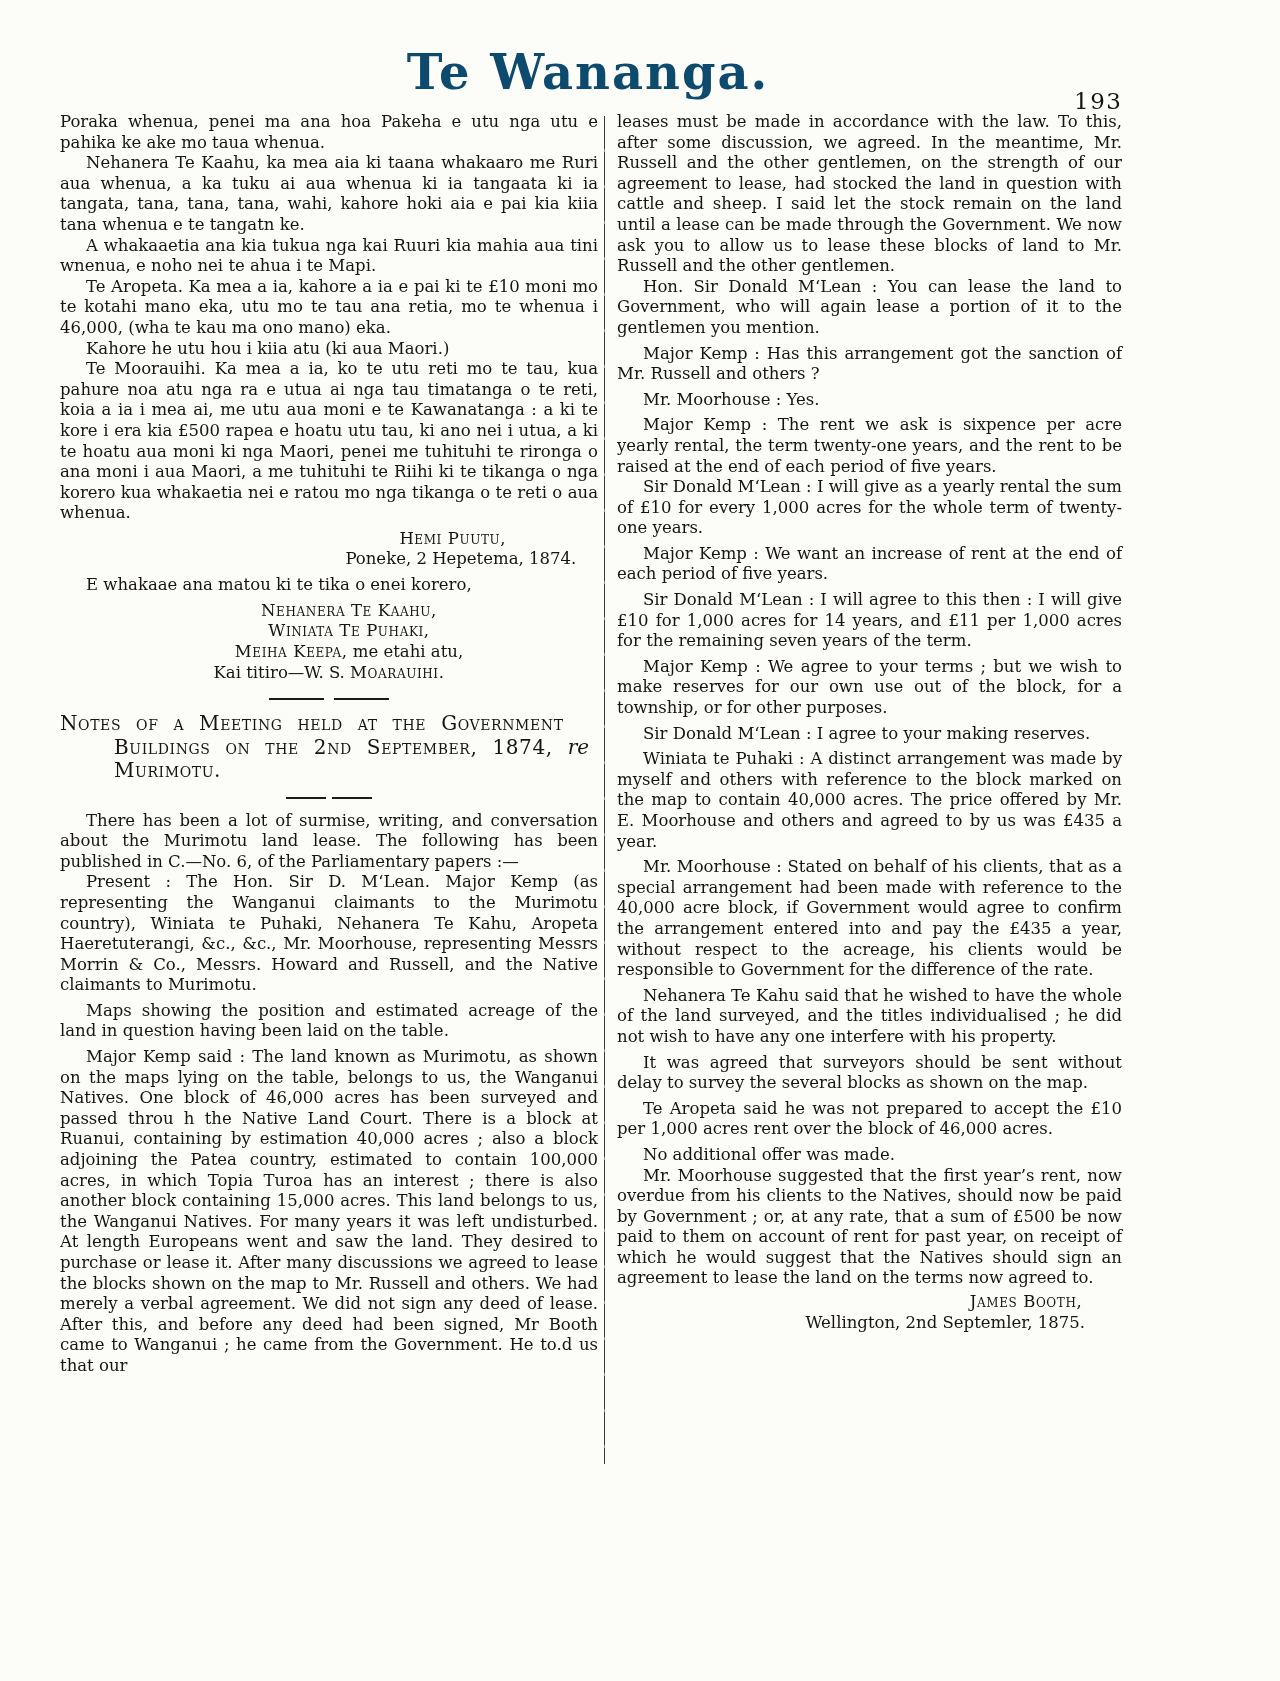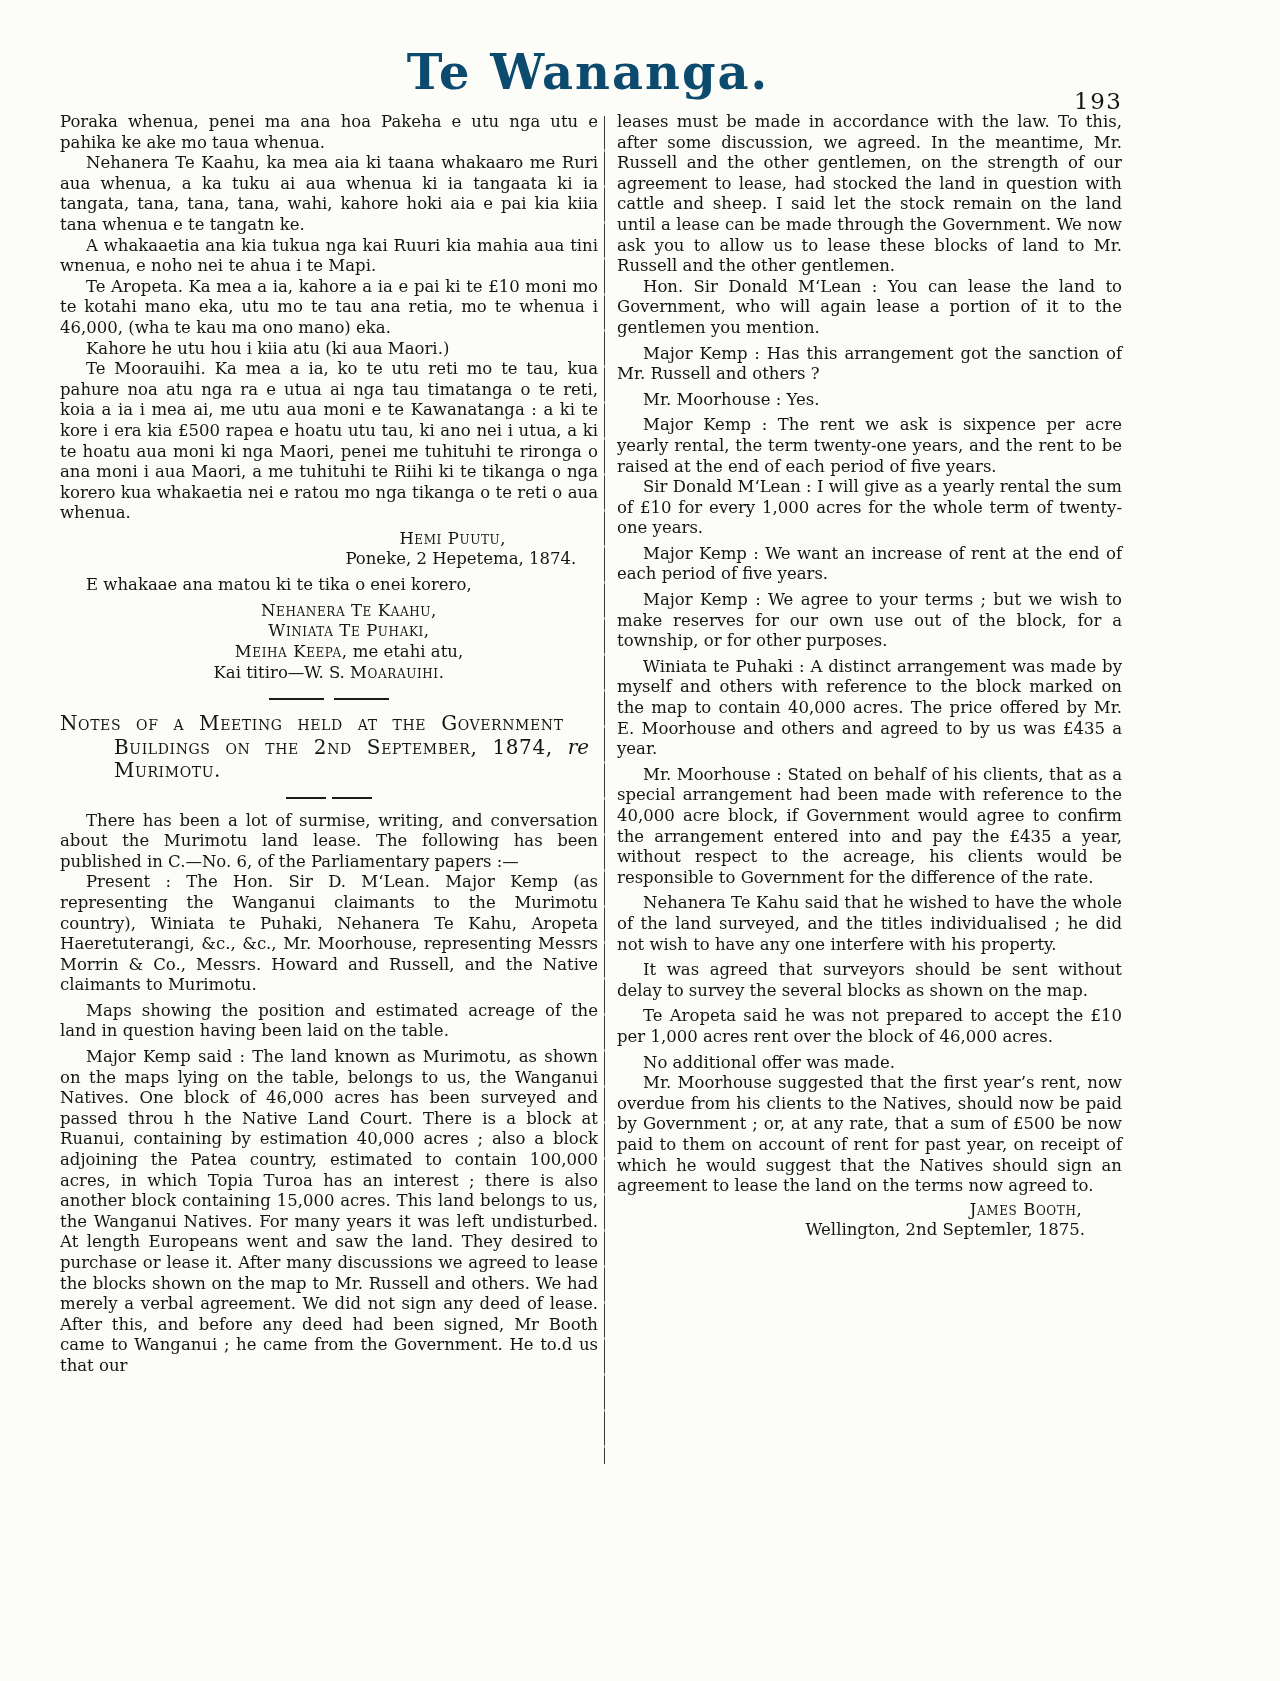--- a/index.html
+++ b/index.html
@@ -99,21 +99,23 @@
 </div>
 
 <div class="col col-right">
   <p class="body-para">leases must be made in accordance with the law.  To this, after some discussion, we agreed.  In the meantime, Mr. Russell and the other gentlemen, on the strength of our agreement to lease, had stocked the land in question with cattle and sheep.  I said let the stock remain on the land until a lease can be made through the Government.  We now ask you to allow us to lease these blocks of land to Mr. Russell and the other gentlemen.</p>
   <p class="body-para indent gap-lg">Hon. Sir Donald M‘Lean :  You can lease the land to Government, who will again lease a portion of it to the gentlemen you mention.</p>
   <p class="body-para indent gap">Major Kemp :  Has this arrangement got the sanction of Mr. Russell and others ?</p>
   <p class="body-para indent gap">Mr. Moorhouse :  Yes.</p>
   <p class="body-para indent gap">Major Kemp :  The rent we ask is sixpence per acre yearly rental, the term twenty-one years, and the rent to be raised at the end of each period of five years.</p>
   <p class="body-para indent gap-lg">Sir Donald M‘Lean :  I will give as a yearly rental the sum of £10 for every 1,000 acres for the whole term of twenty-one years.</p>
   <p class="body-para indent gap">Major Kemp :  We want an increase of rent at the end of each period of five years.</p>
+  <p class="body-para indent gap">Sir Donald M‘Lean :  I will agree to this then :  I will give £10 for 1,000 acres for 14 years, and £11 per 1,000 acres for the remaining seven years of the term.</p>
   <p class="body-para indent gap">Major Kemp :  We agree to your terms ;  but we wish to make reserves for our own use out of the block, for a township, or for other purposes.</p>
+  <p class="body-para indent gap">Sir Donald M‘Lean :  I agree to your making reserves.</p>
   <p class="body-para indent gap">Winiata te Puhaki :  A distinct arrangement was made by myself and others with reference to the block marked on the map to contain 40,000 acres.  The price offered by Mr. E. Moorhouse and others and agreed to by us was £435 a year.</p>
   <p class="body-para indent gap">Mr. Moorhouse :  Stated on behalf of his clients, that as a special arrangement had been made with reference to the 40,000 acre block, if Government would agree to confirm the arrangement entered into and pay the £435 a year, without respect to the acreage, his clients would be responsible to Government for the difference of the rate.</p>
   <p class="body-para indent gap">Nehanera Te Kahu said that he wished to have the whole of the land surveyed, and the titles individualised ;  he did not wish to have any one interfere with his property.</p>
   <p class="body-para indent gap">It was agreed that surveyors should be sent without delay to survey the several blocks as shown on the map.</p>
   <p class="body-para indent gap">Te Aropeta said he was not prepared to accept the £10 per 1,000 acres rent over the block of 46,000 acres.</p>
   <p class="body-para indent gap">No additional offer was made.</p>
   <p class="body-para indent gap-lg">Mr. Moorhouse suggested that the first year’s rent, now overdue from his clients to the Natives, should now be paid by Government ;  or, at any rate, that a sum of £500 be now paid to them on account of rent for past year, on receipt of which he would suggest that the Natives should sign an agreement to lease the land on the terms now agreed to.</p>
 
   <p class="ta-left sig-right-name sc">James Booth,</p>
   <p class="ta-left sig-right-date">Wellington, 2nd Septemler, 1875.</p>

